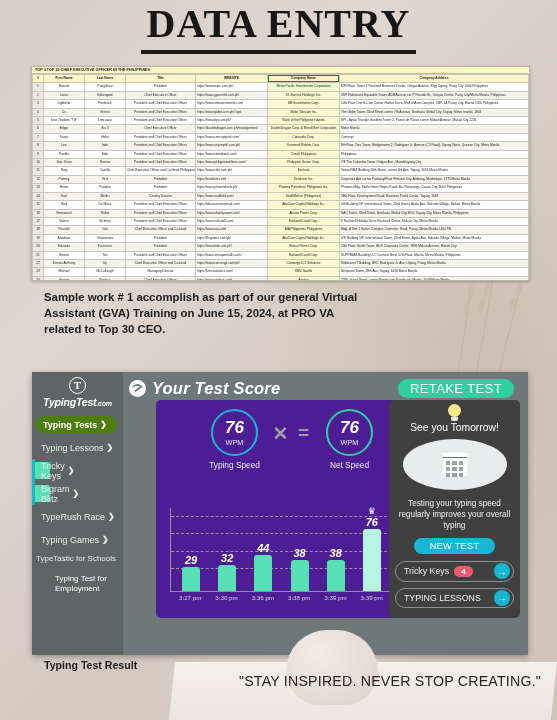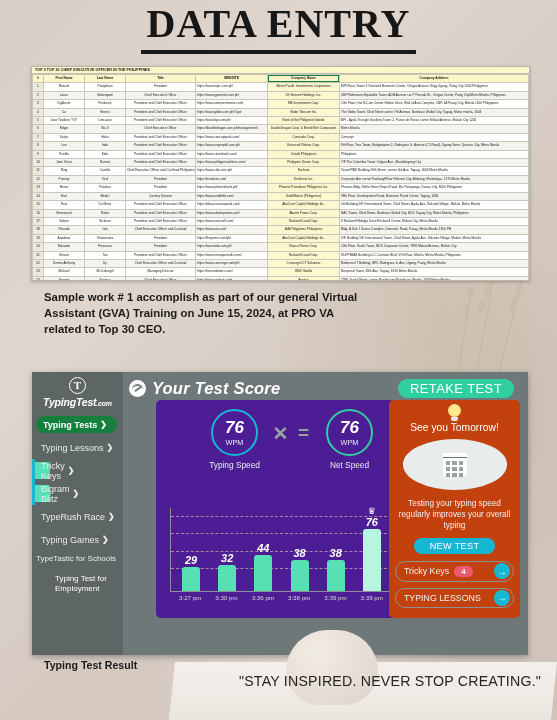--- a/index.html
+++ b/index.html
@@ -93,21 +93,21 @@
   }
   .logo-text .dom { font-size: 7px; font-weight: bold; font-style: italic; }
   .nav { margin-top: 8px; }
   .nav-item {
     display: flex; align-items: center; gap: 3px;
     height: 17px; padding-left: 9px; color: #e8eceb; font-size: 9px;
     margin-bottom: 6px; position: relative;
   }
   .nav-item .chev { font-size: 8px; font-weight: bold; }
   .nav-item.active {
-    background: #15803d; border-radius: 10px; margin-left: 4px; margin-right: 6px;
+    background: #4d7c0f; border-radius: 10px; margin-left: 4px; margin-right: 6px;
     padding-left: 7px; color: #fff; font-weight: bold;
   }
   .nav-item.bar::before {
     content: ""; position: absolute; left: 0; top: -3px; bottom: -3px; width: 3px;
     background: #17b7d4;
   }
   .nav-small { font-size: 8px; color: #e8eceb; padding-left: 4px; line-height: 1.25; }
   .nav-small2 { font-size: 8px; color: #fff; padding-left: 23px; line-height: 1.25; margin-top: 10px; }
   
   .tt-main { position: absolute; left: 91px; top: 0; right: 0; bottom: 0; }
@@ -164,21 +164,21 @@
   .bval { font-size: 11px; font-weight: bold; font-style: italic; color: #fff; margin-bottom: 1px; }
   .bar { width: 18px; background: #58e0b5; border-radius: 3px 3px 0 0; }
   .bar.best { background: #b6f5df; }
   .crown { color: #fff; font-size: 9px; line-height: 1; margin-bottom: 0px; }
   .xlabels { position: absolute; left: 8px; right: 30px; bottom: 0; height: 14px;
     display: flex; justify-content: space-around; padding: 0 2px; }
   .xlabels span { font-size: 6.2px; color: #d8dcdc; width: 15%; text-align: center; }
   
   .promo {
     position: absolute; right: 8px; top: 28px; width: 131px; height: 218px;
-    background: #c2410c; border-radius: 5px; padding: 4px 6px;
+    background: #404040; border-radius: 5px; padding: 4px 6px;
     display: flex; flex-direction: column; align-items: center;
   }
   .bulb { width: 13px; height: 17px; position: relative; margin-bottom: 1px; }
   .bulb .glass { width: 13px; height: 13px; border-radius: 50%; background: #ffe88a; }
   .bulb .base { width: 7px; height: 4px; background: #e6e6e6; margin: 0 auto; border-radius: 0 0 2px 2px; }
   .promo-title { font-size: 10.3px; color: #fff; margin-bottom: 6px; text-align: center; }
   .cal-ellipse {
     width: 104px; height: 55px; border-radius: 50%; background: #e9eced;
     display: flex; align-items: center; justify-content: center; margin-bottom: 8px;
   }

